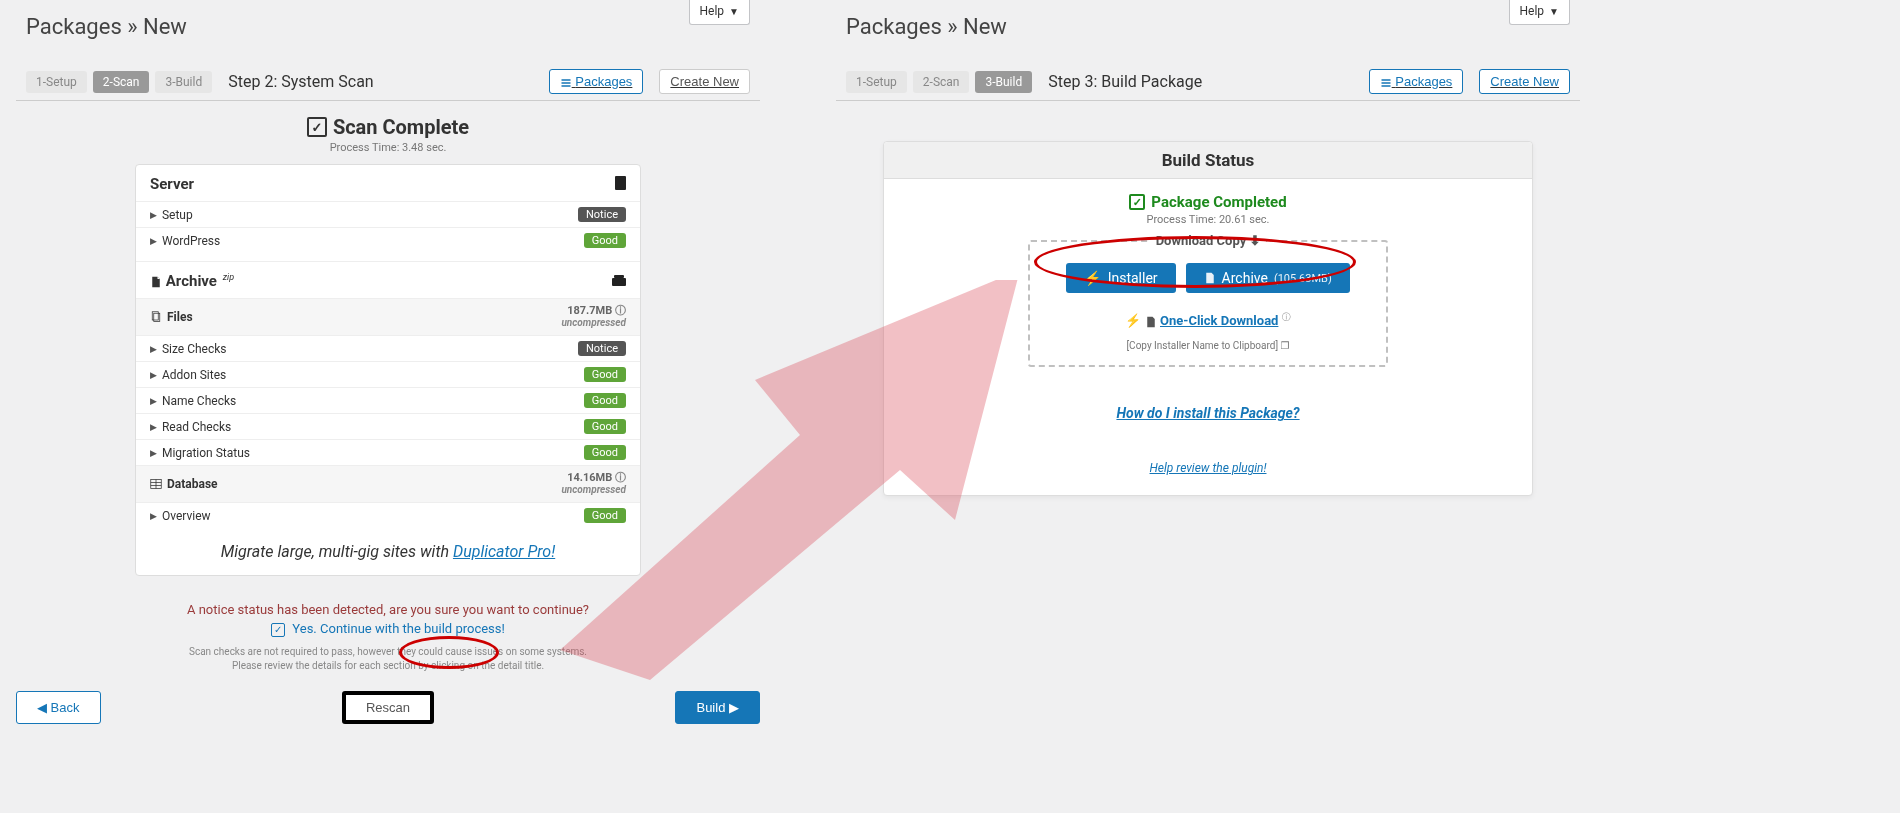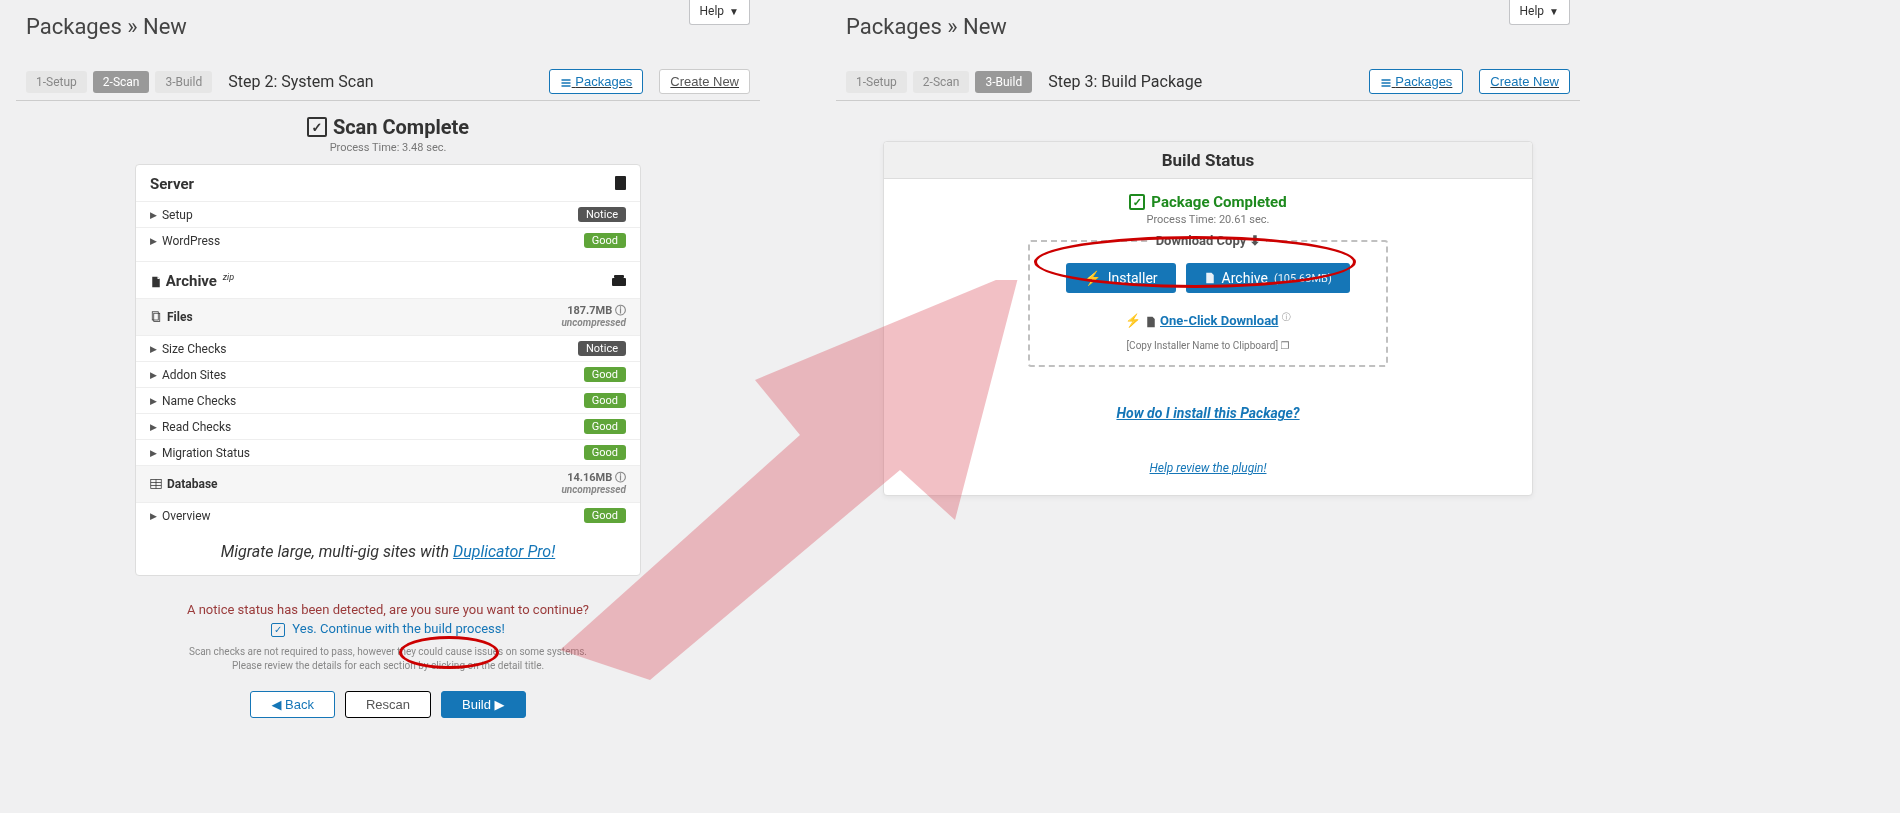--- a/index.html
+++ b/index.html
@@ -152,24 +152,24 @@
     border-radius: 2px;
     align-items: center;
     justify-content: center;
     font-size: 10px;
     vertical-align: middle;
     margin-right: 4px;
     color: #1576b7;
   }
   .fine-print { color: #888; font-size: 10px; margin-top: 8px; line-height: 1.4; }
 
-  .action-row { display:flex; justify-content:center; gap:10px; margin-top:18px; }
+  .action-row { display:flex; justify-content:space-between; gap:10px; margin-top:18px; }
   .btn { padding: 5px 20px; border-radius: 3px; cursor:pointer; font-size:13px; }
   .btn-back { background:#fff; border:1px solid #1576b7; color:#1576b7; }
-  .btn-rescan { background:#fff; border:1px solid #000000; color:#555; }
+  .btn-rescan { background:#fff; border:4px solid #000000; color:#555; }
   .btn-build { background:#1576b7; border:1px solid #1576b7; color:#fff; }
 
   
   .build-panel {
     background: #fff;
     border: 1px solid #ddd;
     border-radius: 4px;
     margin: 40px auto 0;
     width: 650px;
     box-shadow: 0 2px 5px rgba(0,0,0,0.05);

